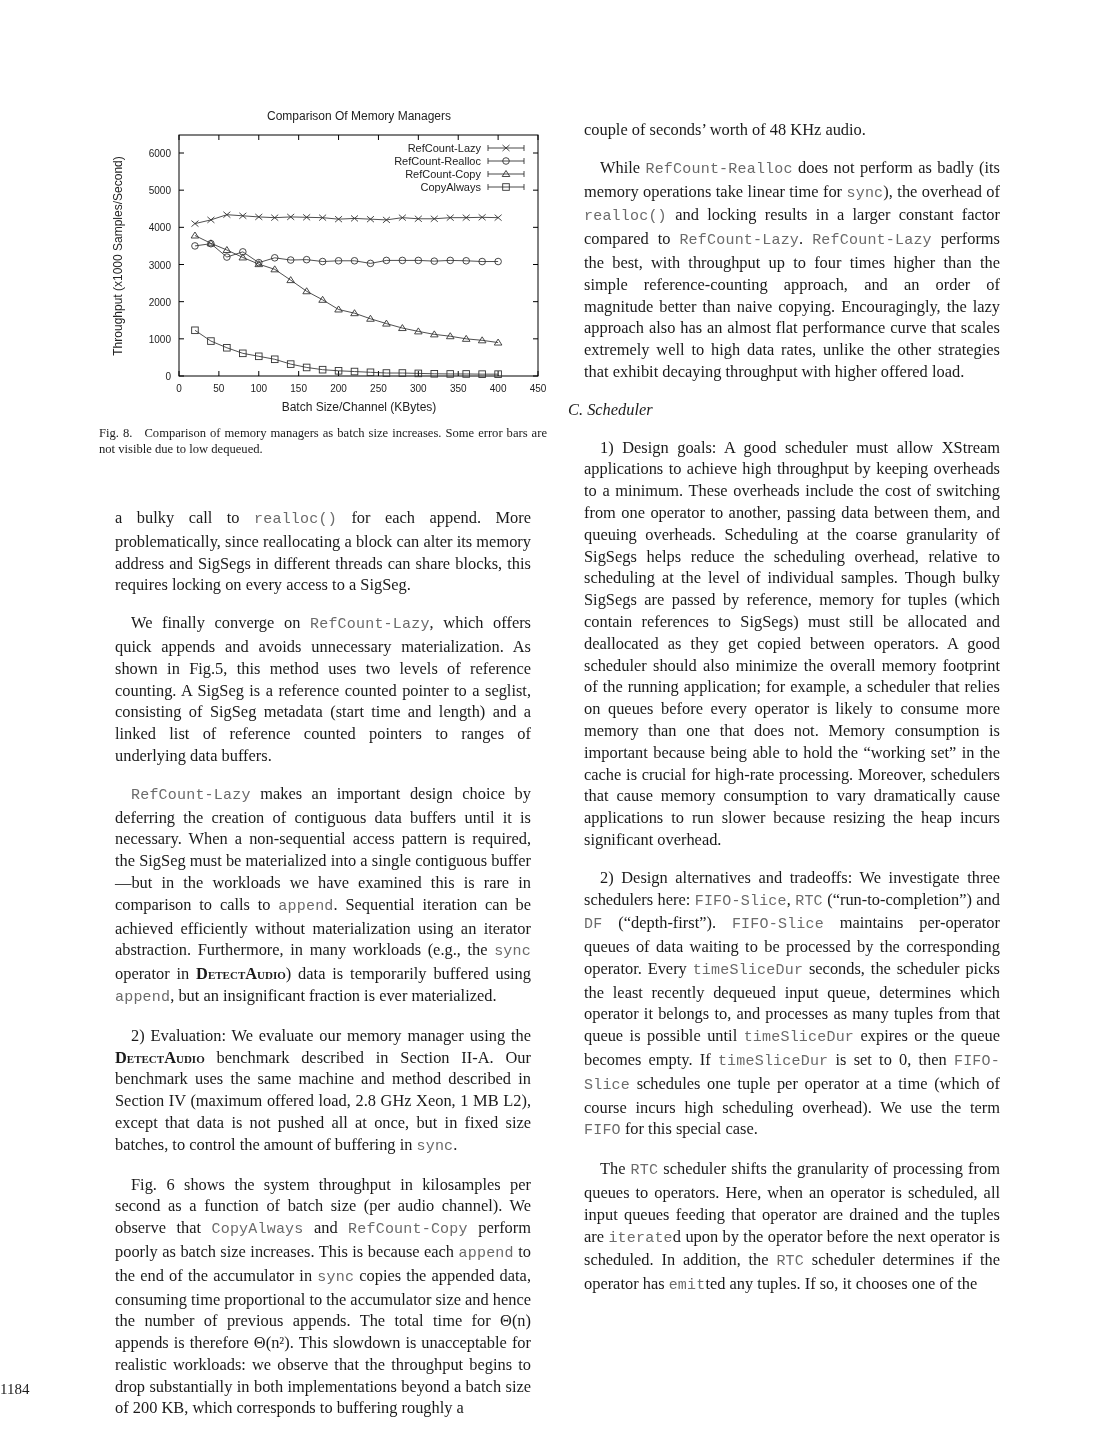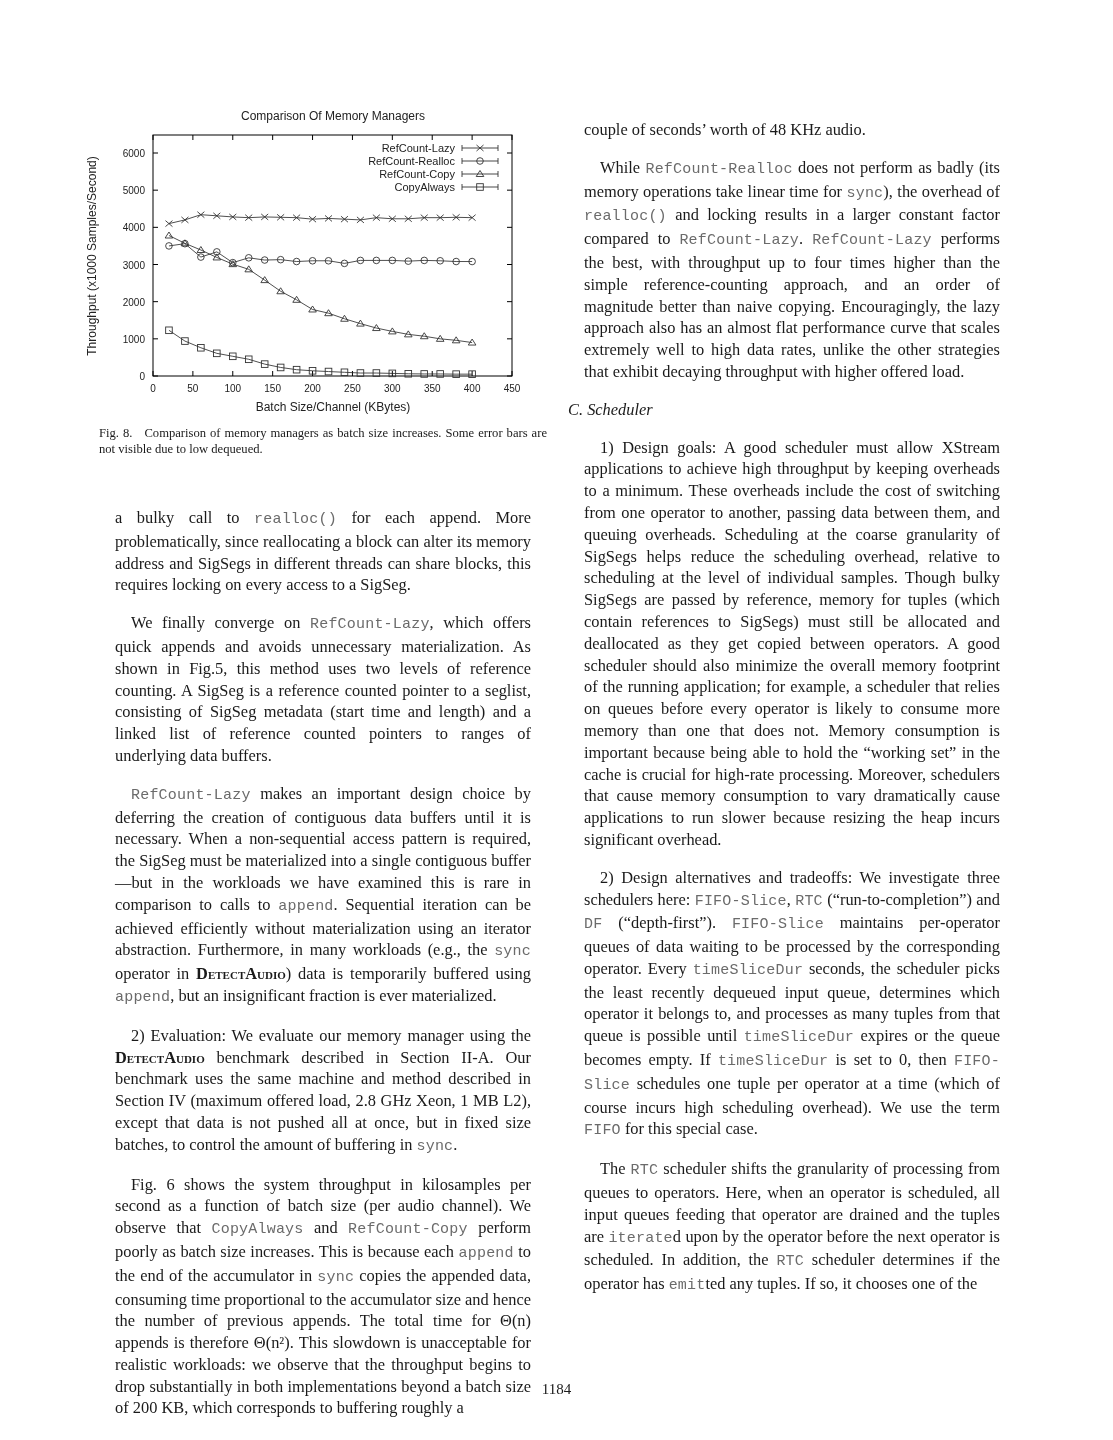--- a/index.html
+++ b/index.html
@@ -6,26 +6,26 @@
   body { width: 1113px; height: 1440px; position: relative; overflow: hidden;
          font-family: "Liberation Serif", serif; color: #1a1a1a; }
   .col { position: absolute; top: 0; width: 448px; font-size: 16.4px; line-height: 21.8px; text-align: justify; }
   #col-right { left: 568px; top: 103px; }
   p { margin: 16px; }
   .indent { text-indent: 16px; }
   .mono { font-family: "Liberation Mono", monospace; color: #6b6b6b; font-size: 15px; letter-spacing: 0.2px; }
   .sc { font-variant: small-caps; font-weight: bold; }
   .it { }
   .section { font-style: italic; margin: 8px 0 6px 0; }
-  #chart-wrap { position: absolute; left: 80px; top: 100px; width: 450px; height: 320px; }
+  #chart-wrap { position: absolute; left: 106px; top: 100px; width: 450px; height: 320px; }
   #chart { position: absolute; left: 0; top: 0; }
   .chart-text { font-family: "Liberation Sans", sans-serif; fill: #222; }
   #caption { position: absolute; left: 99px; top: 425px; width: 448px; font-size: 12.6px; line-height: 16px; text-align: justify; }
   #left-body { position: absolute; left: 99px; top: 491px; width: 448px; font-size: 16.4px; line-height: 21.8px; text-align: justify; }
-  #page-number { position: absolute; left: 0; width: 1113px; top: 1381px; text-align: center; font-size: 15px; }
+  #page-number { position: absolute; left: 0; width: 1113px; top: 1381px; text-align: left; font-size: 15px; }
 </style>
 </head>
 <body>
 
 <div id="chart-wrap">
   <svg id="chart" width="450" height="320">
     <text class="chart-text" id="chart-title" x="253" y="20" font-size="12" text-anchor="middle">Comparison Of Memory Managers</text>
     <rect x="73" y="35" width="359" height="241" fill="none" stroke="#000" stroke-width="1"></rect>
     <g id="y-ticks">
         <line x1="73" x2="78" y1="276" y2="276" stroke="#000"></line>

